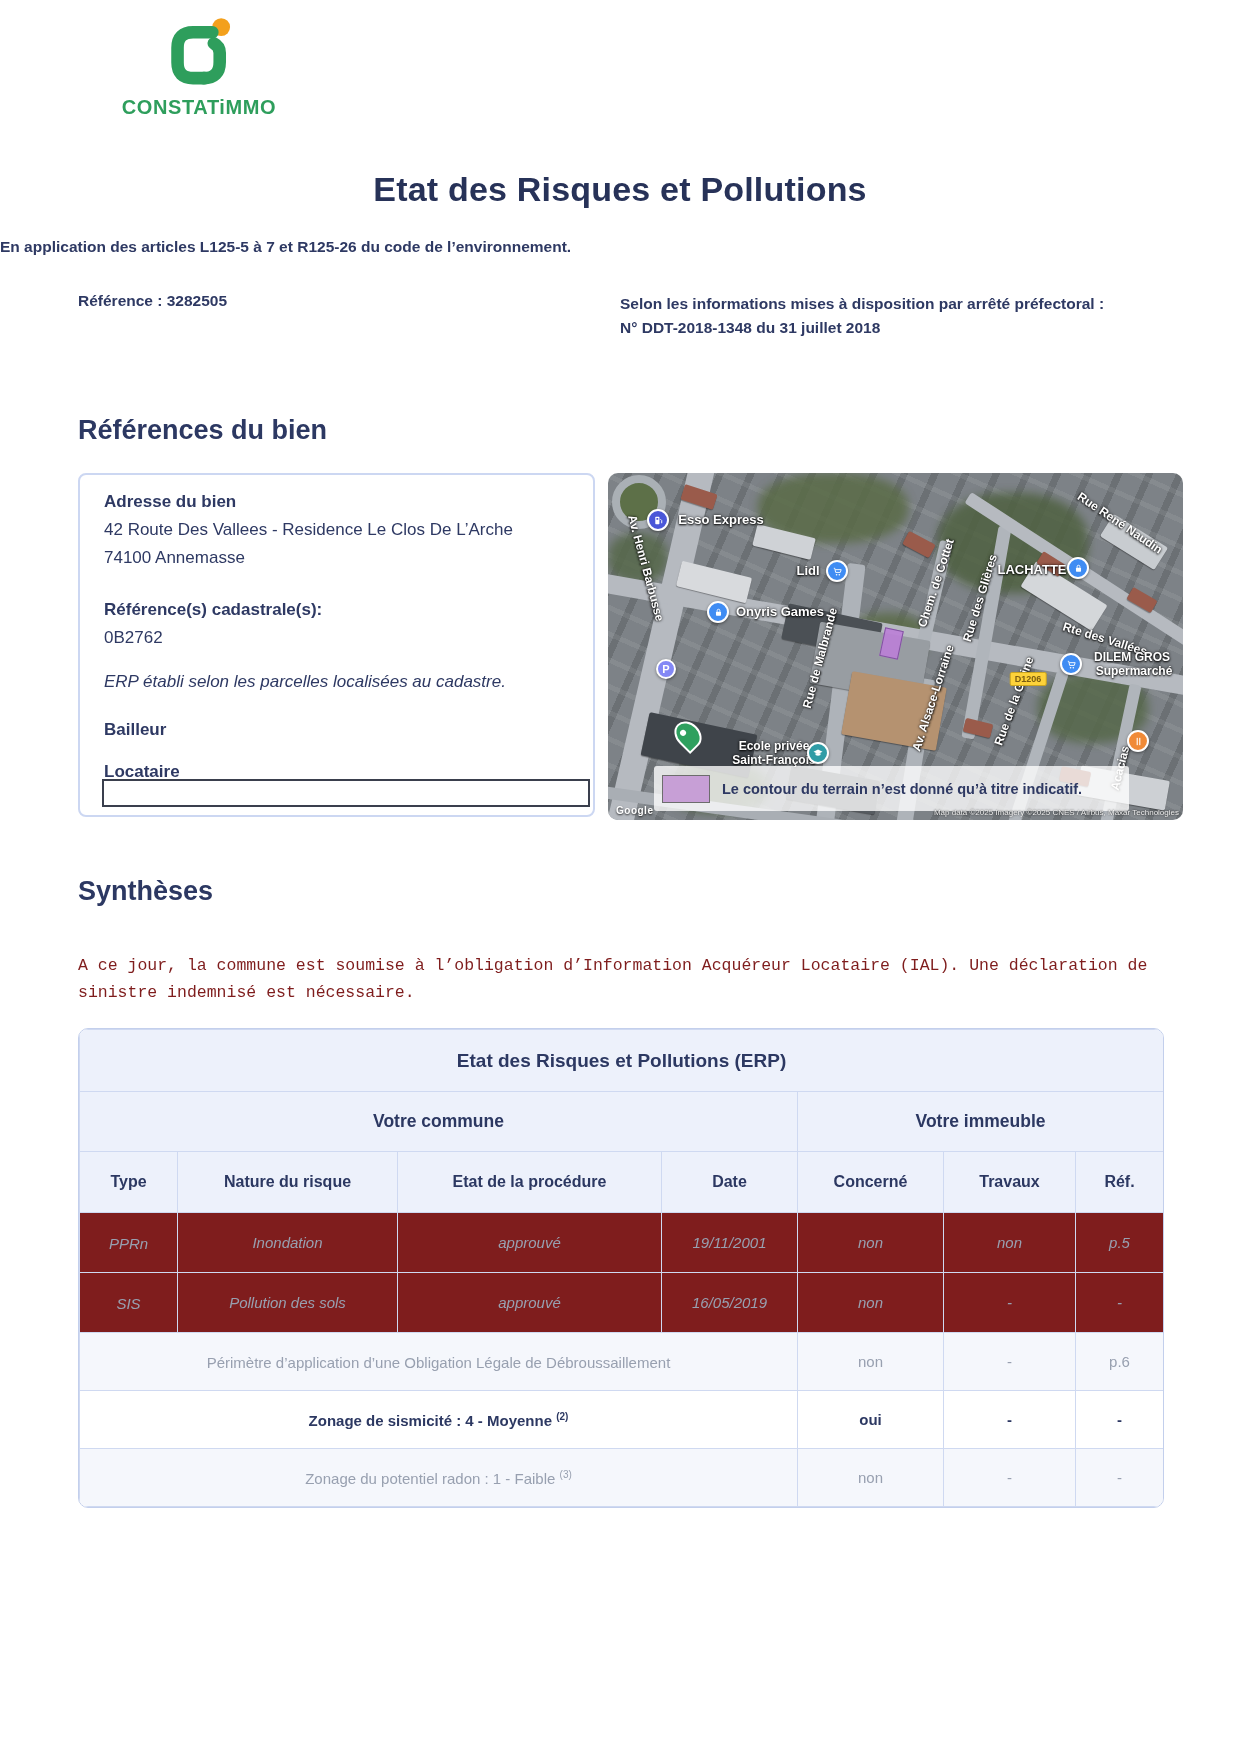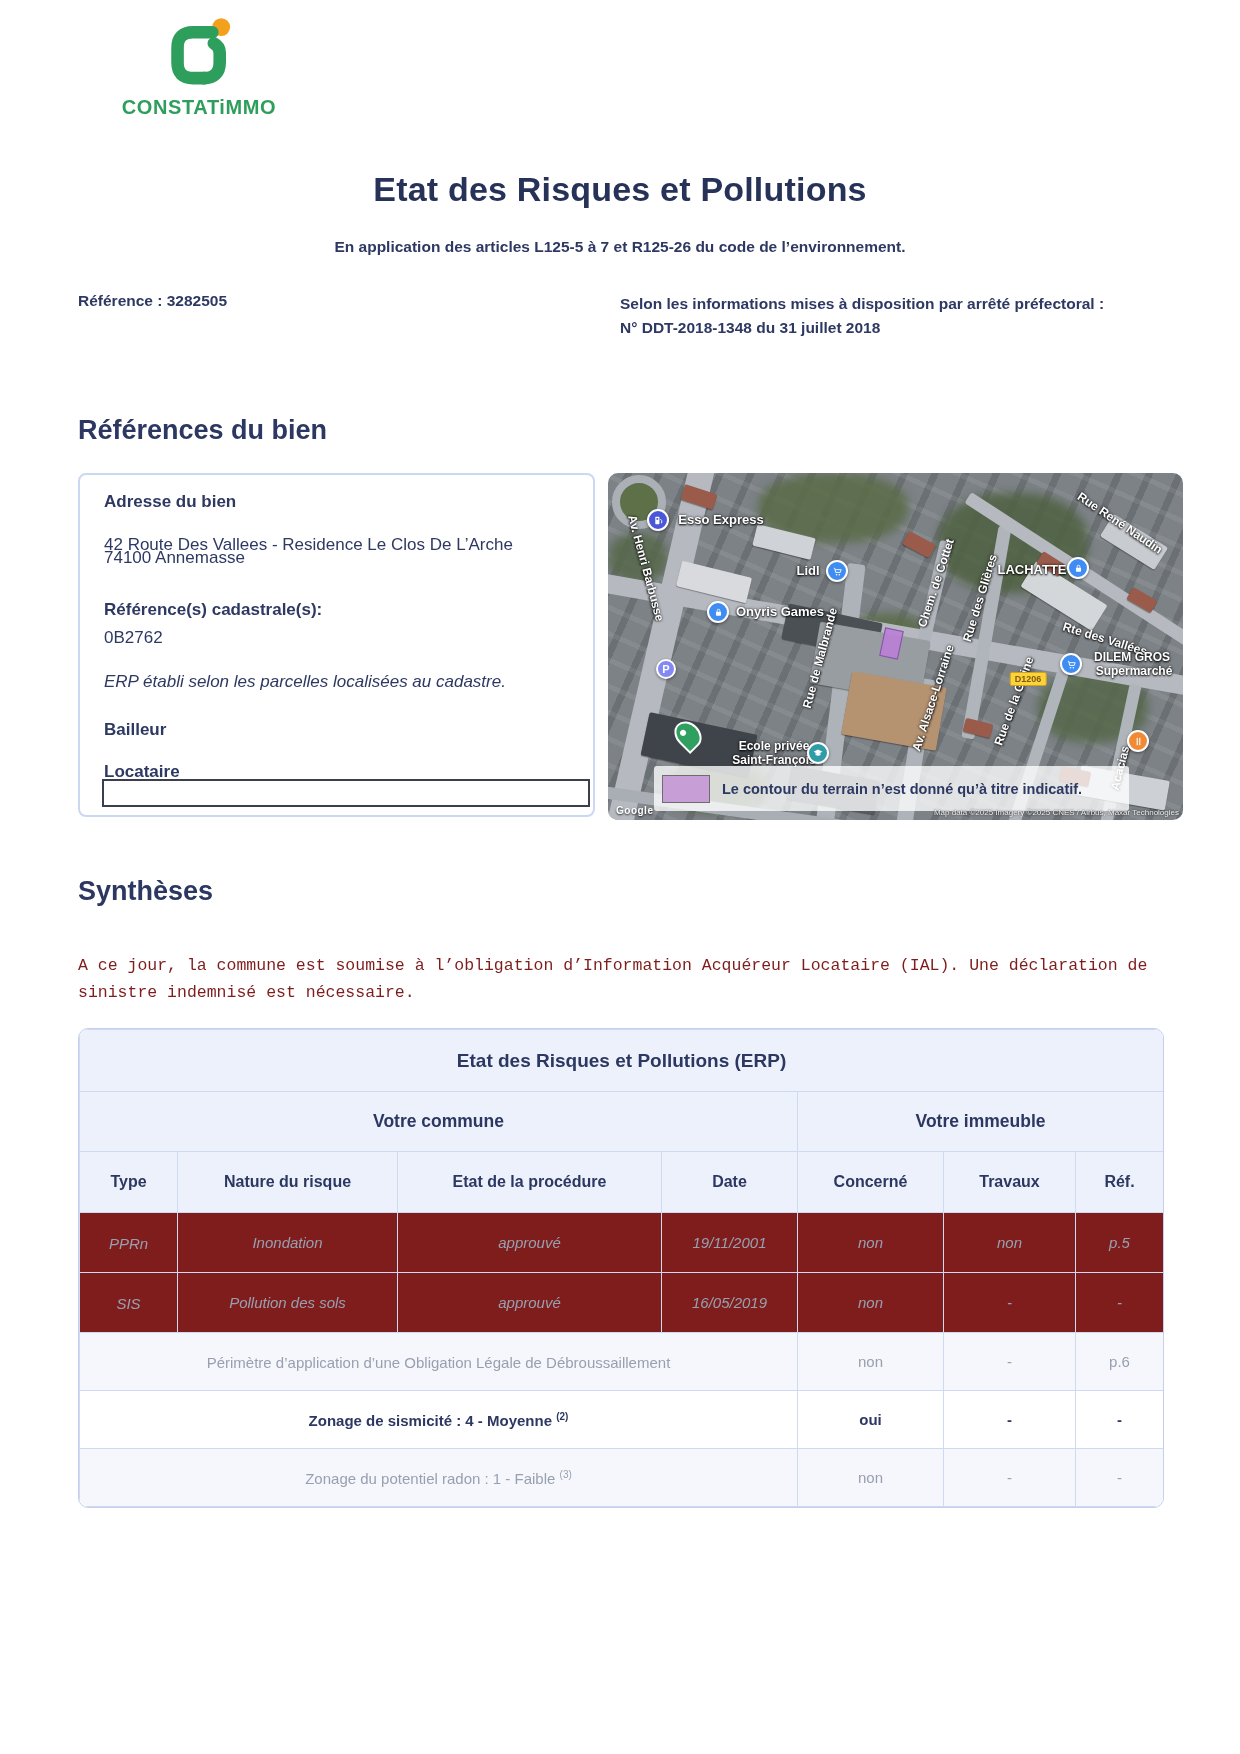--- a/index.html
+++ b/index.html
@@ -7,21 +7,21 @@
         font-family:"Liberation Sans",sans-serif;color:#2e3963;}
 
   
   .logo{position:absolute;left:118px;top:16px;width:162px;text-align:center;}
   .logo svg{display:block;margin:0 auto;}
   .brand{color:#2e9e5c;font-weight:700;font-size:20px;letter-spacing:.6px;margin-top:6px;}
 
   
   .doc-title{position:absolute;left:0;right:0;top:170px;text-align:center;
              font-size:34px;font-weight:700;color:#273258;letter-spacing:.2px;}
-  .doc-sub{position:absolute;left:0;right:0;top:238px;text-align:center;
+  .doc-sub{position:absolute;left:0;right:0;top:238px;text-align:left;
            font-size:15.5px;font-weight:700;color:#2e3963;}
   .meta-left{position:absolute;left:78px;top:292px;font-size:15.5px;font-weight:700;}
   .meta-right{position:absolute;left:620px;top:292px;width:545px;font-size:15.5px;
               font-weight:700;line-height:24px;}
 
   
   .sec-h{position:absolute;left:78px;font-size:27px;font-weight:700;color:#2c3862;}
 
   
   .card{position:absolute;left:78px;top:473px;width:517px;height:344px;box-sizing:border-box;
@@ -105,21 +105,21 @@
   <div class="meta-left">Référence : 3282505</div>
   <div class="meta-right">
     <div>Selon les informations mises à disposition par arrêté préfectoral :</div>
     <div>N° DDT-2018-1348 du 31 juillet 2018</div>
   </div>
 
   <div class="sec-h" style="top:415px;">Références du bien</div>
 
   <div class="card">
     <div class="ln b" style="top:17px;">Adresse du bien</div>
-    <div class="ln" style="top:60px;">42 Route Des Vallees - Residence Le Clos De L’Arche</div>
+    <div class="ln" style="top:45px;">42 Route Des Vallees - Residence Le Clos De L’Arche</div>
     <div class="ln" style="top:73px;">74100 Annemasse</div>
     <div class="ln b" style="top:125px;">Référence(s) cadastrale(s):</div>
     <div class="ln" style="top:153px;">0B2762</div>
     <div class="ln it" style="top:197px;">ERP établi selon les parcelles localisées au cadastre.</div>
     <div class="ln b" style="top:245px;">Bailleur</div>
     <div class="ln b" style="top:287px;">Locataire</div>
     <input class="loc-input" type="text" value="" style="">
   </div>
 
   <div class="map">

